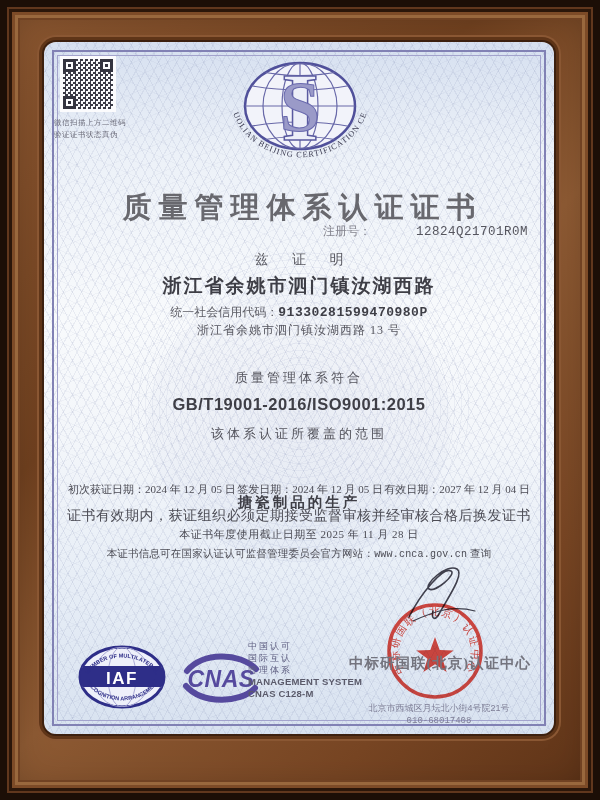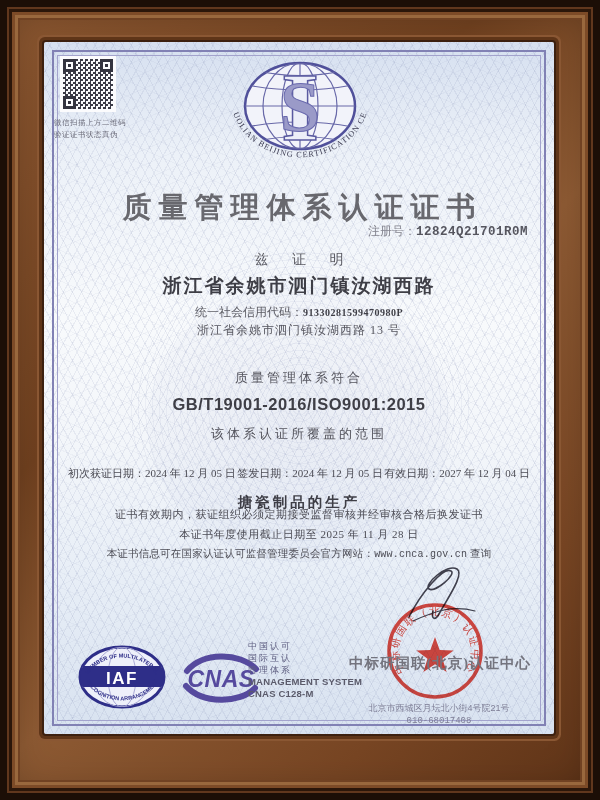--- a/index.html
+++ b/index.html
@@ -15,21 +15,21 @@
   
   .paper{position:absolute;left:44px;top:42px;right:46px;bottom:66px;
     background:
       radial-gradient(ellipse 250px 230px at 50% 55%, rgba(140,150,195,.10) 0%, rgba(140,150,195,.04) 60%, transparent 61%),
       repeating-linear-gradient(62deg, rgba(120,130,172,.12) 0 1px, transparent 1px 8px),
       repeating-linear-gradient(-62deg, rgba(120,130,172,.12) 0 1px, transparent 1px 8px),
       repeating-linear-gradient(24deg, rgba(120,130,172,.06) 0 1px, transparent 1px 14px),
       repeating-linear-gradient(-24deg, rgba(120,130,172,.06) 0 1px, transparent 1px 14px),
       linear-gradient(180deg,#d6e0f0 0%,#ecf1f8 16%,#f8fafc 40%,#f3f6fa 58%,#e6edf6 80%,#d8e2f0 100%);
     box-shadow: 0 0 0 2px #3c200f, 0 0 0 5px #5f3518, 0 0 0 7px #8a5733;
-    border-radius:2px;}
+    border-radius:12px;}
   .border-outer{position:absolute;inset:8px;border:2px solid #8181b4;pointer-events:none;}
   .border-inner{position:absolute;inset:13px;border:1px solid #a3a3cd;pointer-events:none;}
   .medallion{position:absolute;left:86px;top:210px;width:340px;height:310px;border-radius:50%;
     background:repeating-radial-gradient(circle at 50% 50%, rgba(128,138,182,.09) 0 1px, transparent 1px 7px);
     pointer-events:none;}
   .abs{position:absolute;}
   .center{left:0;right:0;text-align:center;}
   
   .qr{left:16px;top:14px;width:56px;height:56px;background:#fbfbfd;padding:3px;box-sizing:border-box;}
   .qr-mod{width:100%;height:100%;position:relative;
@@ -37,36 +37,36 @@
     background-size:5px 5px;}
   .finder{position:absolute;width:13px;height:13px;border:3px solid #33333f;background:#33333f;
     box-shadow:inset 0 0 0 2px #fbfbfd;box-sizing:border-box;}
   .f-tl{left:0;top:0;} .f-tr{right:0;top:0;} .f-bl{left:0;bottom:0;}
   .qr-cap{left:10px;width:120px;font-size:7.5px;color:#6a6a78;letter-spacing:.5px;
     font-family:"Liberation Sans",sans-serif;}
   .qr-cap1{top:76px;} .qr-cap2{top:88px;}
   
   .title{top:146px;font-size:29px;font-weight:bold;color:#68686e;letter-spacing:7px;text-indent:7px;}
   .reg{top:181px;right:26px;font-size:12px;color:#85858f;}
-  .reg b{font-family:"Liberation Mono","DejaVu Sans Mono",monospace;font-weight:bold;
-    color:#55555e;font-size:12.5px;letter-spacing:.5px;}
+  .reg b{font-family:"Liberation Mono","DejaVu Sans Mono",monospace;font-weight:normal;
+    color:#55555e;font-size:12.5px;letter-spacing:.5px;margin-left:45px;}
   .declare{top:209px;font-size:14px;color:#5c5c64;letter-spacing:10px;text-indent:10px;}
   .company{top:231px;font-size:19px;font-weight:bold;color:#3e3e46;letter-spacing:2px;}
   .credit{top:262px;font-size:12px;color:#5c5c64;}
-  .credit b{font-size:10px;color:#3e3e46;font-family:Liberation Serif, serif;letter-spacing:.5px;}
+  .credit b{font-size:13px;color:#3e3e46;font-family:Liberation Mono, monospace;letter-spacing:.5px;}
   .addr{top:280px;font-size:12px;color:#55555e;letter-spacing:1px;}
   .std-intro{top:327px;font-size:13px;color:#55555e;letter-spacing:3px;}
   .std{top:353px;font-size:16.5px;font-weight:bold;color:#3e3e46;letter-spacing:.5px;
     font-family:"Liberation Sans",sans-serif;}
   .scope-intro{top:383px;font-size:13px;color:#55555e;letter-spacing:3px;}
   .scope{top:407px;font-size:14.5px;font-weight:bold;color:#3e3e46;letter-spacing:3px;margin-top:44px;}
-  .dates{top:424px;left:24px;right:24px;display:flex;justify-content:space-between;
+  .dates{top:440px;left:24px;right:24px;display:flex;justify-content:space-between;
     font-size:11px;color:#4c4c55;}
   .note{color:#4c4c55;}
-  .n1{top:465px;font-size:11px;letter-spacing:.5px;}
+  .n1{top:465px;font-size:14px;letter-spacing:.5px;}
   .n2{top:485px;font-size:11px;letter-spacing:.5px;}
   .n3{top:505px;font-size:10.5px;letter-spacing:.2px;}
   .n3 .url{font-family:"Liberation Mono","DejaVu Sans Mono",monospace;font-size:10px;}
   
   .iaf{left:32px;top:600px;}
   .cnas-mark{left:138px;top:606px;}
   .cnas-text{left:204px;top:598px;font-family:"Liberation Sans",sans-serif;}
   .cnas-text .cj{font-size:9px;color:#5e5e80;letter-spacing:2px;line-height:12px;}
   .cnas-text .en{font-size:9.5px;font-weight:bold;color:#5a5a6a;line-height:12px;letter-spacing:.2px;}
   .issuer{left:296px;top:612px;width:200px;text-align:center;font-size:14.5px;font-weight:bold;

